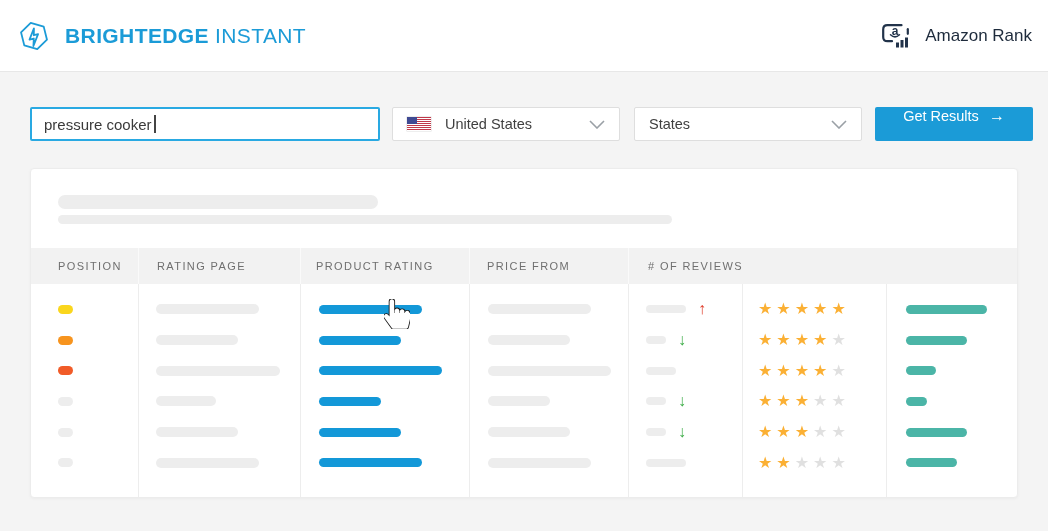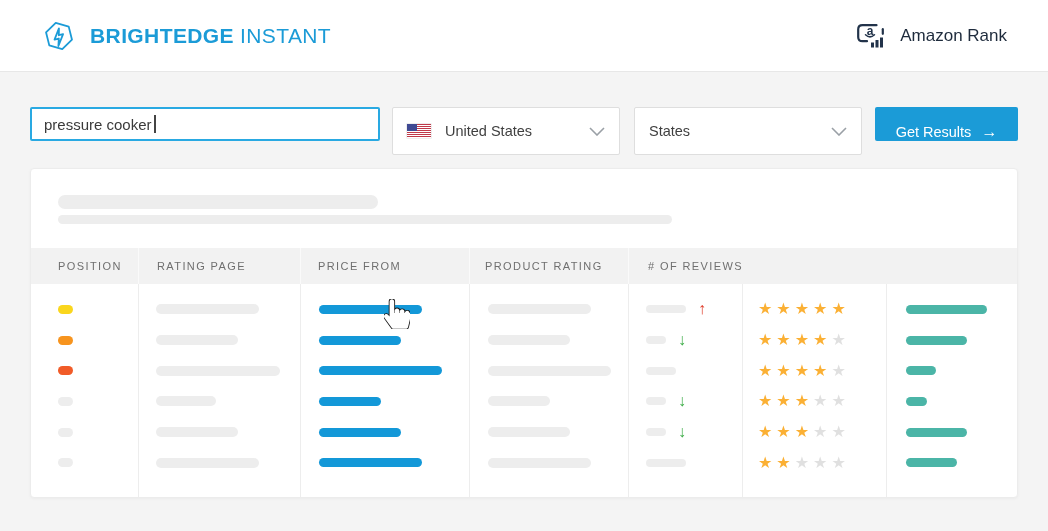--- a/index.html
+++ b/index.html
@@ -2,47 +2,47 @@
 <html><head>
 <meta charset="utf-8">
 <style>
   html,body{margin:0;padding:0;width:1048px;height:531px;overflow:hidden;}
   body{background:#f4f4f4;font-family:"Liberation Sans",sans-serif;}
   #app{position:relative;width:1048px;height:531px;}
 
   
   .topbar{position:absolute;top:0;left:0;width:1048px;height:72px;background:#fff;
           border-bottom:1px solid #e7e7e7;display:flex;align-items:center;
-          justify-content:space-between;padding:0 41px;box-sizing:border-box;}
+          justify-content:space-between;padding:0 16px;box-sizing:border-box;}
   .brand{display:flex;align-items:center;gap:13px;}
   .brand-text{font-size:21px;color:#1b9bd7;letter-spacing:.4px;white-space:nowrap;}
   .brand-text .b1{font-weight:700;}
   .brand-text .b2{font-weight:400;margin-left:6px;}
   .tool{display:flex;align-items:center;gap:14px;color:#1e2b3c;font-size:17px;}
 
   
   .search-row{position:absolute;top:107px;left:30px;width:988px;height:34px;}
   .query-wrap{position:absolute;left:0;top:0;width:350px;height:34px;}
   .query-wrap input{width:100%;height:100%;box-sizing:border-box;border:2px solid #29a9e2;
           border-radius:2px;padding:0 12px;font-size:15px;color:#3a3a3a;outline:none;
           font-family:"Liberation Sans",sans-serif;background:#fff;}
   .caret{position:absolute;left:124px;top:8px;width:1.5px;height:18px;background:#444;}
-  .select{position:absolute;top:0;height:48px;background:#fff;border:1px solid #dedede;
+  .select{position:absolute;top:0;height:34px;background:#fff;border:1px solid #dedede;
           border-radius:2px;box-sizing:border-box;display:flex;align-items:center;
           padding:0 14px;font-size:14.5px;color:#3f3f3f;cursor:pointer;}
   .select.country{left:362px;width:228px;}
   .select.language{left:604px;width:228px;}
   .flag{width:24px;height:14px;margin-right:14px;position:relative;flex:0 0 auto;
         background:repeating-linear-gradient(180deg,#c0394a 0 1px,#fff 1px 2px);
         box-shadow:0 0 0 .5px #ddd;}
   .flag:after{content:"";position:absolute;left:0;top:0;width:10px;height:7px;background:#3f4a93;}
   .chev{margin-left:auto;}
-  .btn{position:absolute;left:845px;top:0;width:143px;height:34px;background:#1b9bd7;
+  .btn{position:absolute;left:845px;top:0;width:158px;height:34px;background:#1b9bd7;
        border:none;border-radius:2px;color:#fff;font-size:14.5px;display:flex;
-       align-items:flex-end;justify-content:center;gap:10px;cursor:pointer;
+       align-items:flex-start;justify-content:center;gap:10px;cursor:pointer;
        font-family:"Liberation Sans",sans-serif;}
   .btn .arrow{font-size:16px;line-height:1;}
 
   
   .card{position:absolute;top:168px;left:30px;width:988px;height:330px;background:#fff;
         border:1px solid #ececec;border-radius:4px;box-sizing:border-box;
         box-shadow:0 1px 3px rgba(0,0,0,.04);display:flex;flex-direction:column;}
   .loadhead{height:79px;padding:26px 0 0 27px;box-sizing:border-box;flex:0 0 auto;}
   .skelbar{background:#ededed;border-radius:7px;margin-bottom:6px;}
 
@@ -130,22 +130,22 @@
   </div>
 
   <div class="card">
     <div class="loadhead">
         <div class="skelbar" style="width: 320px; height: 14px;"></div>
         <div class="skelbar" style="width: 614px; height: 9px;"></div>
       </div>
     <div class="thead">
         <div class="th c0">POSITION</div>
         <div class="th c2">RATING PAGE</div>
+        <div class="th c5">PRODUCT RATING</div>
         <div class="th c4">PRICE FROM</div>
-        <div class="th c5">PRODUCT RATING</div>
         <div class="th c6"># OF REVIEWS</div>
       </div>
     <div class="tbody">
         <div class="col c0">
           <div class="cell">
             <span class="dot" style="background: rgb(250, 214, 29);"></span>
           </div>
           <div class="cell">
             <span class="dot" style="background: rgb(247, 148, 30);"></span>
           </div>

